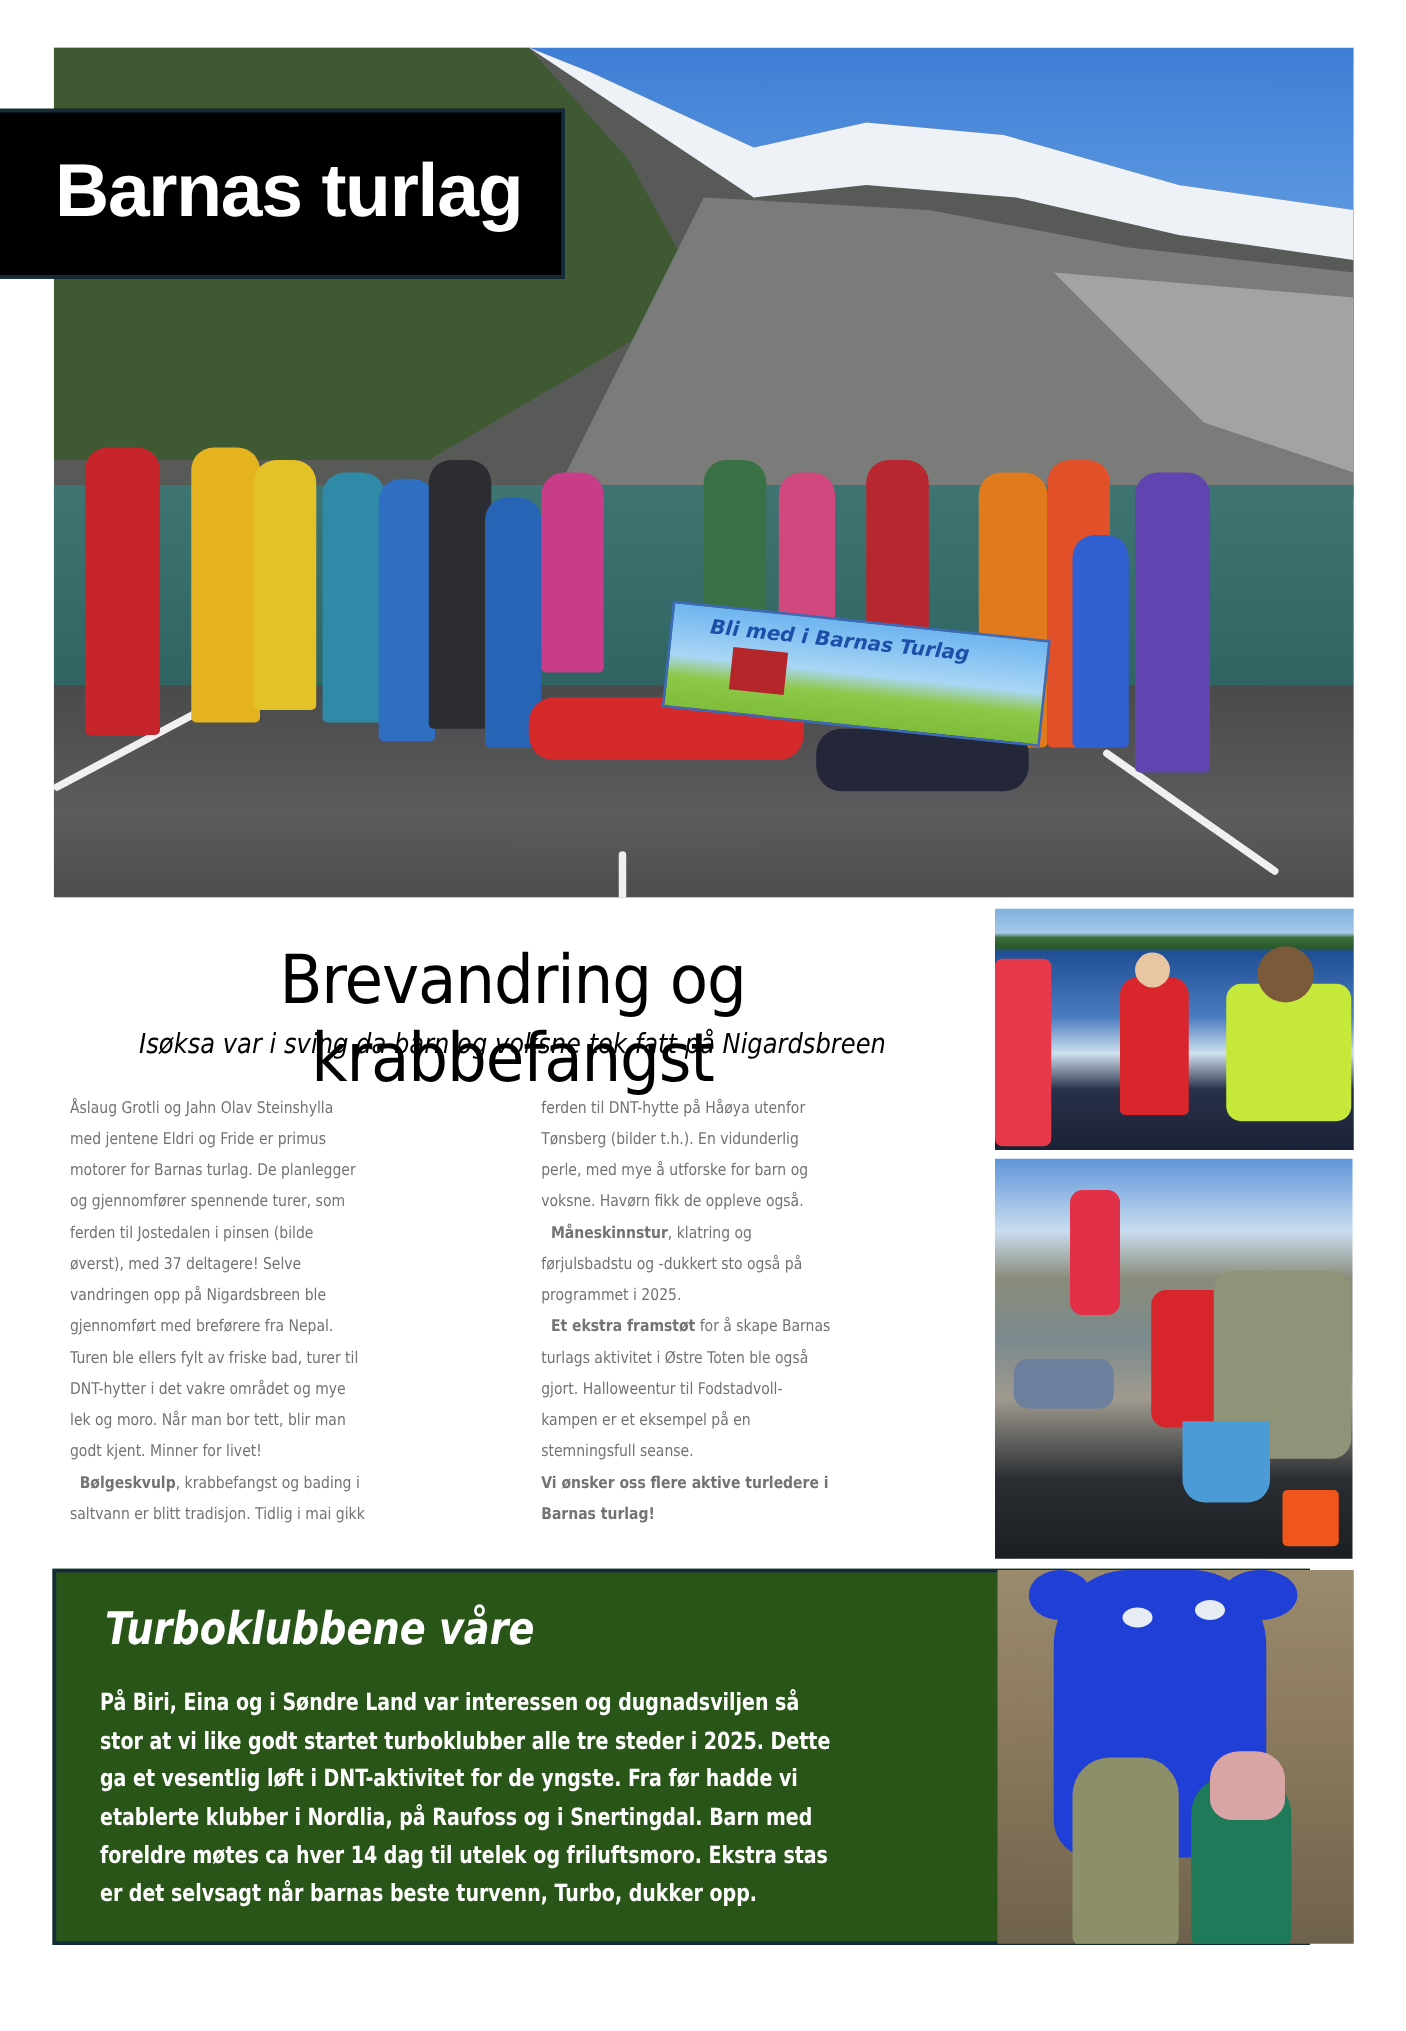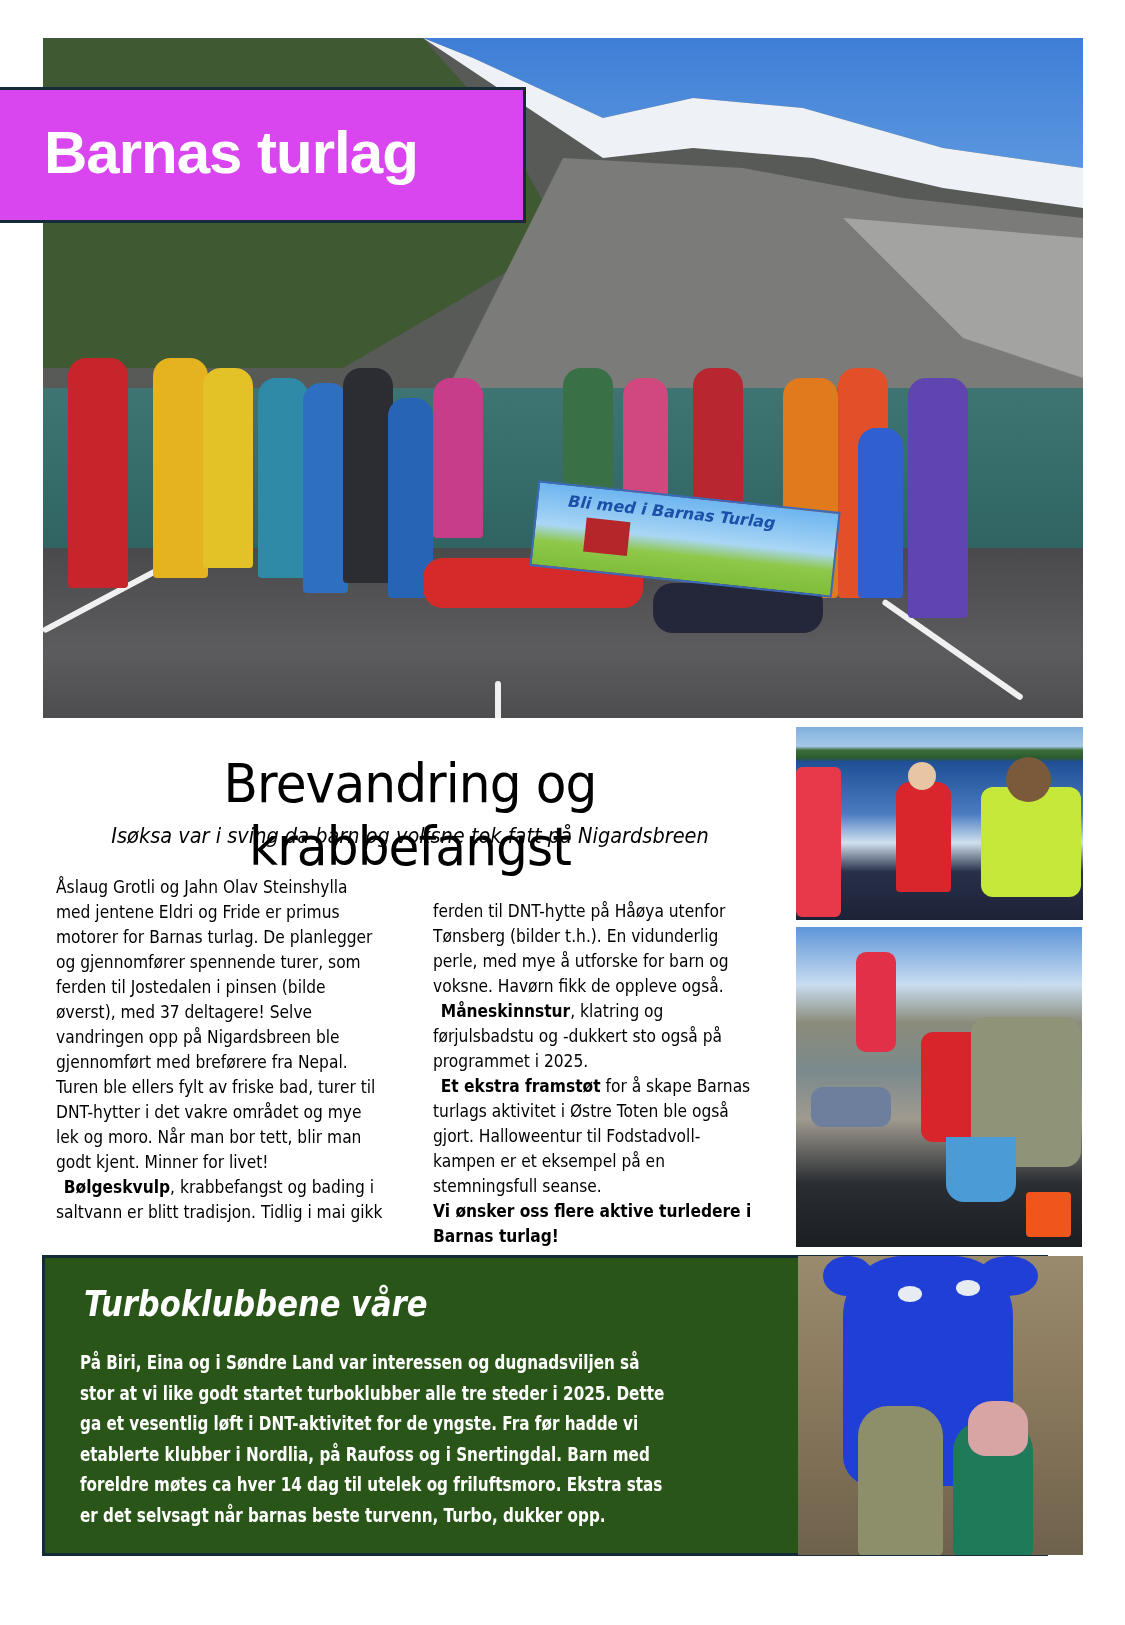--- a/index.html
+++ b/index.html
@@ -21,34 +21,34 @@
   .lane { position:absolute; background:#f0f0f0; height:6px; border-radius:3px; transform-origin:left center; }
   .person { position:absolute; border-radius:18px 18px 4px 4px; }
   #banner { left:490px; top:458px; width:300px; height:82px; transform:rotate(6deg);
     background:linear-gradient(180deg,#6eb5f0 0%, #a9d6f5 50%, #8fc84a 70%, #7fbd3a 100%);
     border:2px solid #3b6ab8; }
   #banner .btxt { position:absolute; left:30px; top:6px; font-weight:bold; font-size:16px; color:#1b4fa8;
     font-family:"DejaVu Sans", sans-serif; font-style:italic; }
   #banner .barn { position:absolute; left:50px; top:30px; width:44px; height:34px; background:#b5262b; }
 
   
-  #title-box { left:0; top:87px; width:526px; height:136px; background:#d946ef;
+  #title-box { left:0; top:87px; width:452px; height:136px; background:#000000;
     border:3px solid #142c3a; border-left:none; box-sizing:border-box; }
   #title-box h1 { margin:0; position:absolute; left:44px; top:28px; font-size:60px; font-weight:bold;
     color:#fff; letter-spacing:-1px; font-family:"Liberation Sans", sans-serif; }
 
   
   #article-title { left:60px; top:752px; width:700px; text-align:center; font-size:54px; font-weight:normal;
     color:#000; margin:0; font-family:"DejaVu Sans", sans-serif; letter-spacing:-1px; transform:scaleX(0.93); transform-origin:center; }
   #article-sub { left:60px; top:823px; width:700px; text-align:center; font-size:22px; font-style:italic; color:#000;
     font-family:"DejaVu Sans", sans-serif; transform:scaleX(0.88); transform-origin:center; }
-  .col { font-size:18px; line-height:25px; color:#000000; font-family:"DejaVu Sans", sans-serif; white-space:nowrap; }
+  .col { font-size:13px; line-height:25px; color:#737373; font-family:"DejaVu Sans", sans-serif; white-space:nowrap; }
   .col .ln { display:block; transform:scaleX(0.86); transform-origin:left; }
   #col1 { left:56px; top:874px; }
-  #col2 { left:433px; top:898px; }
+  #col2 { left:433px; top:874px; }
   .b { font-weight:bold; }
   .ind { padding-left:9px; }
 
   
   .sidephoto { overflow:hidden; }
   #photo-boat { left:796px; top:727px; width:287px; height:193px;
     background:linear-gradient(180deg,#7fb0de 0%,#a7c9e8 10%,#3b6d3b 12%,#2a5a2a 16%,#1f4f96 18%,#4a7cc0 45%,#cfe0ee 60%,#28304a 75%,#1c2236 100%); }
   #photo-dock { left:796px; top:927px; width:286px; height:320px;
     background:linear-gradient(180deg,#5e96d9 0%,#c9dcf0 18%,#8a8c7a 30%,#7b8a8e 45%,#a09a8f 60%,#2a2e33 80%,#1b1f24 100%); }
   #photo-mascot { left:798px; top:1256px; width:285px; height:299px;

